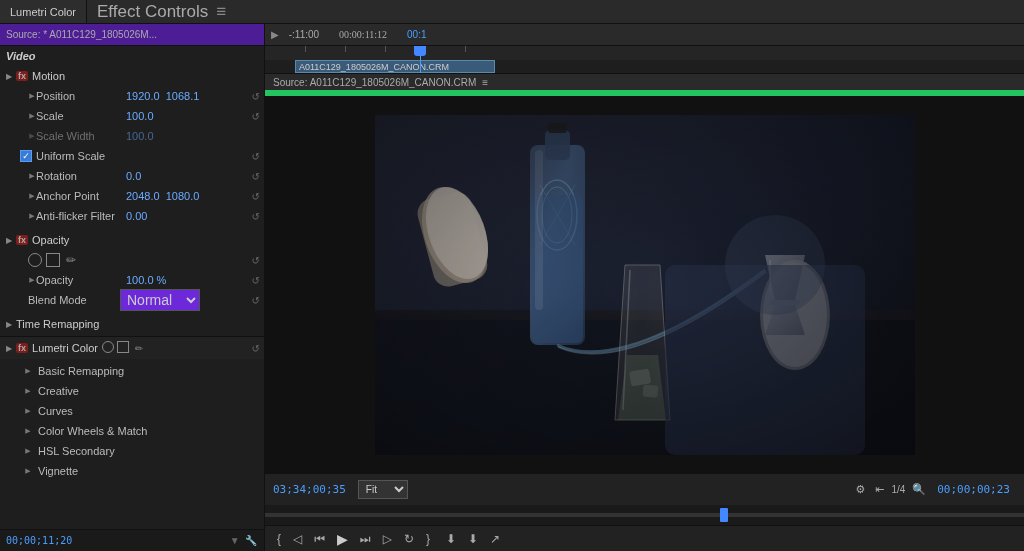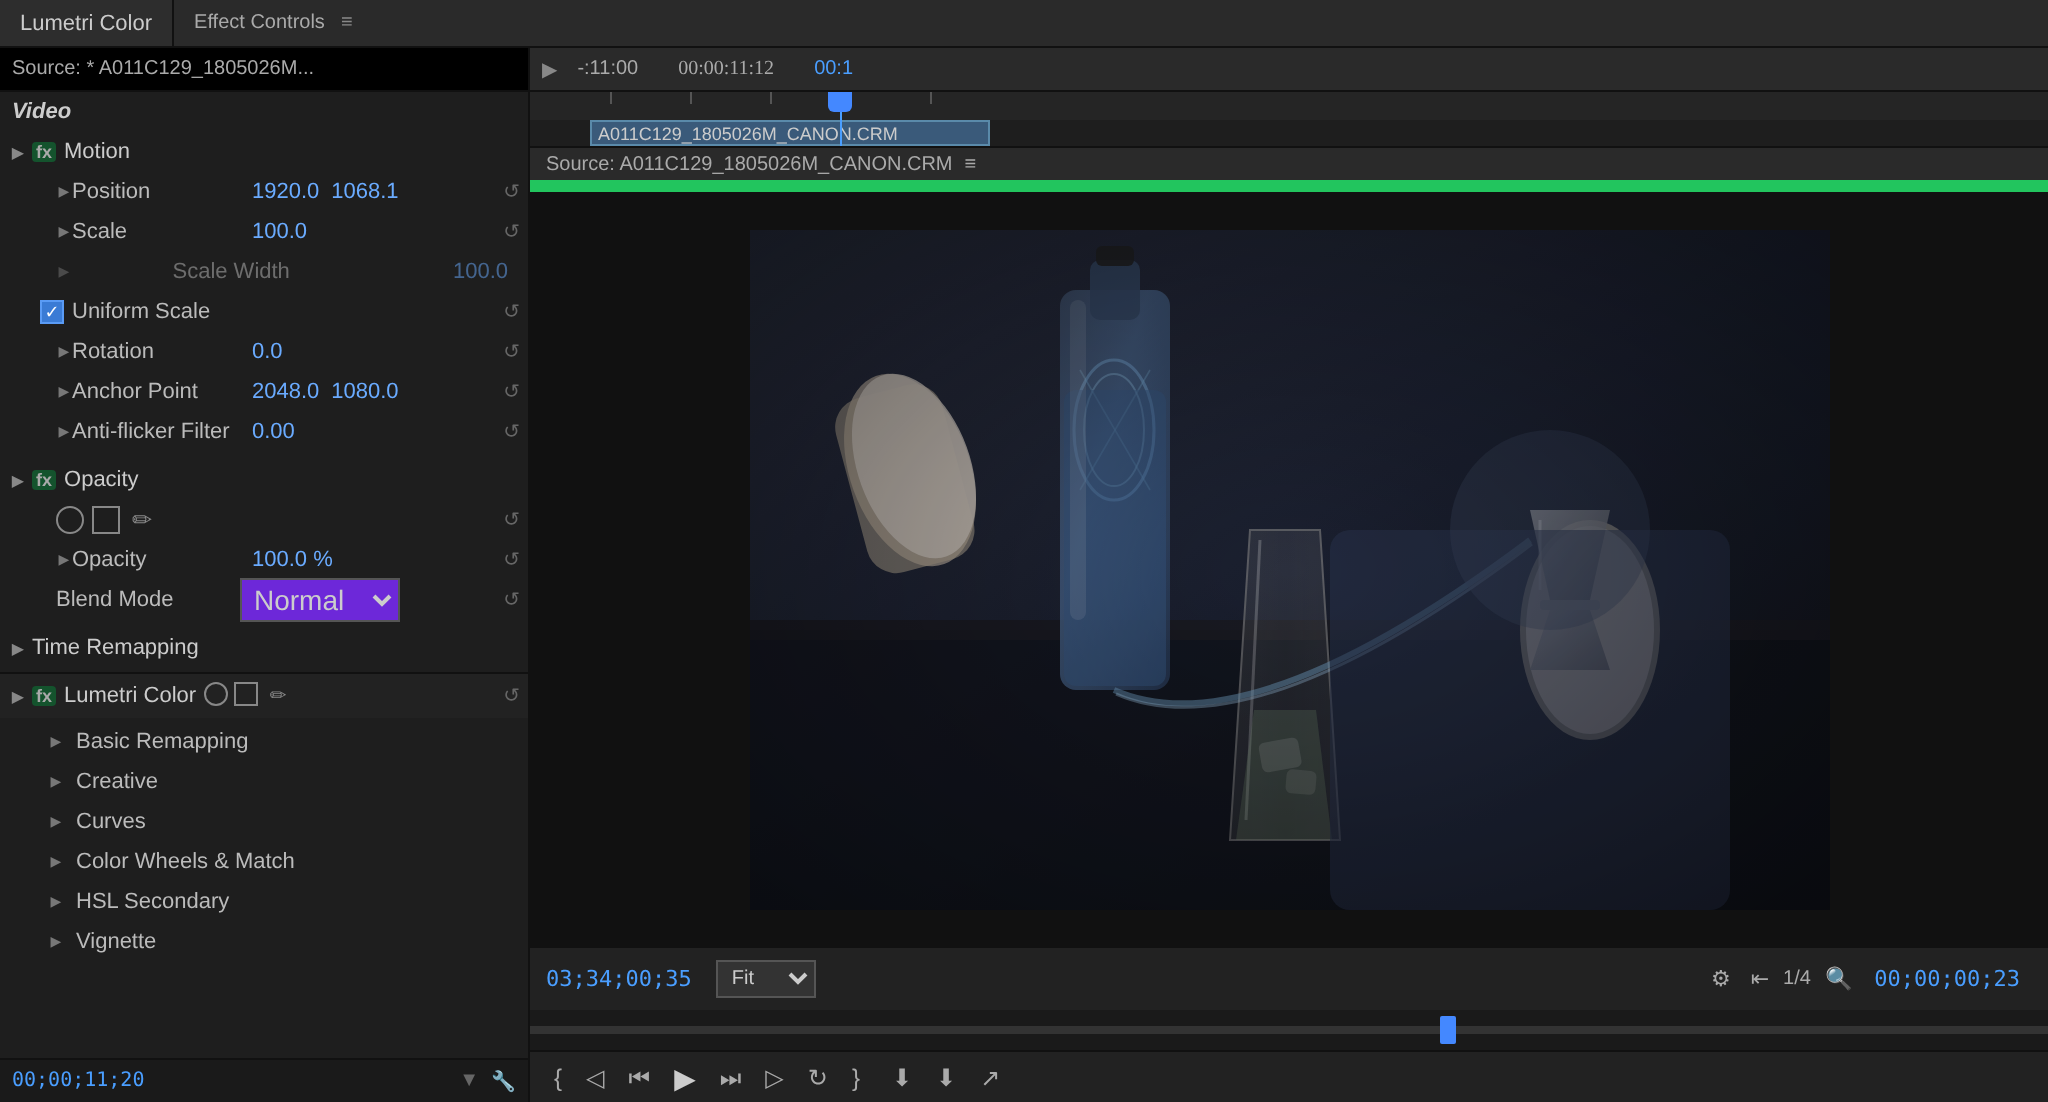--- a/index.html
+++ b/index.html
@@ -28,21 +28,21 @@
       align-items: center;
       font-size: 11px;
       color: #ccc;
       border-right: 1px solid #111;
       background: #2d2d2d;
     }
     .tab-effect-controls {
       padding: 0 10px;
       display: flex;
       align-items: center;
-      font-size: 10px;
+      font-size: 17px;
       color: #aaa;
       gap: 4px;
     }
     .tab-effect-controls .menu-icon {
       margin-left: 4px;
       color: #888;
     }
 
     
     .main-layout {
@@ -56,21 +56,21 @@
       width: 265px;
       background: #1e1e1e;
       display: flex;
       flex-direction: column;
       border-right: 1px solid #111;
       overflow: hidden;
     }
 
     .source-bar {
       height: 22px;
-      background: #000000;
+      background: #4c1d95;
       display: flex;
       align-items: center;
       padding: 0 6px;
       font-size: 10px;
       color: #aaa;
       border-bottom: 1px solid #111;
       white-space: nowrap;
       overflow: hidden;
     }
 
@@ -110,35 +110,34 @@
       height: 10px;
       margin-right: 2px;
       font-size: 8px;
       color: #888;
       display: flex;
       align-items: center;
       justify-content: center;
     }
 
     .fx-badge {
-      background: #14532d;
+      background: #7f1d1d;
       color: #aaa;
       font-size: 9px;
       padding: 0 2px;
       border-radius: 2px;
       margin-right: 4px;
       font-weight: bold;
     }
 
     .effect-row {
       display: flex;
       align-items: center;
       height: 20px;
       padding: 0 4px 0 28px;
-      justify-content: space-between;
     }
 
     .effect-row-label {
       color: #bbb;
       width: 90px;
       flex-shrink: 0;
       font-size: 11px;
     }
 
     .effect-row-value {

